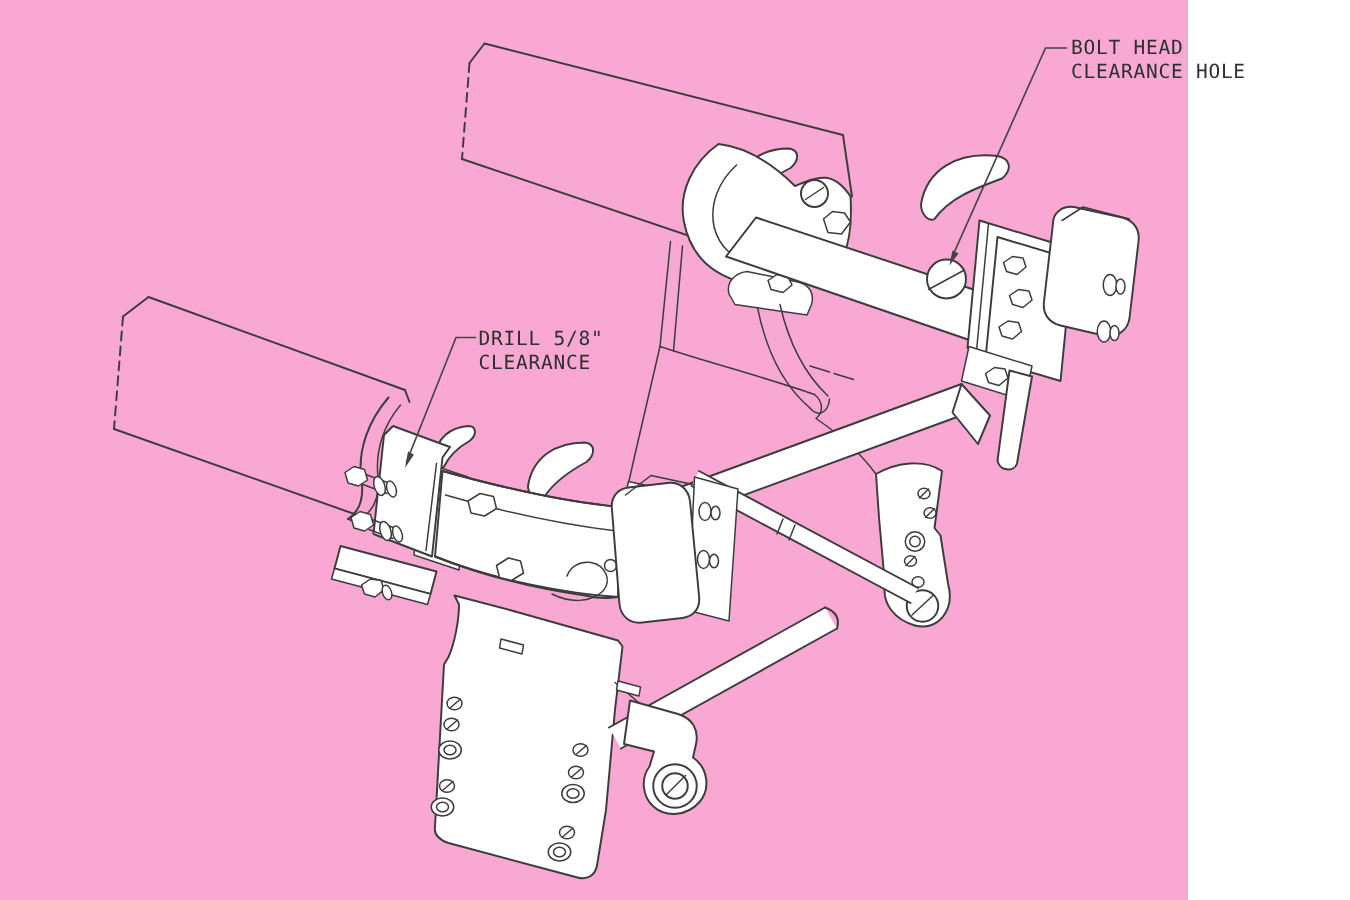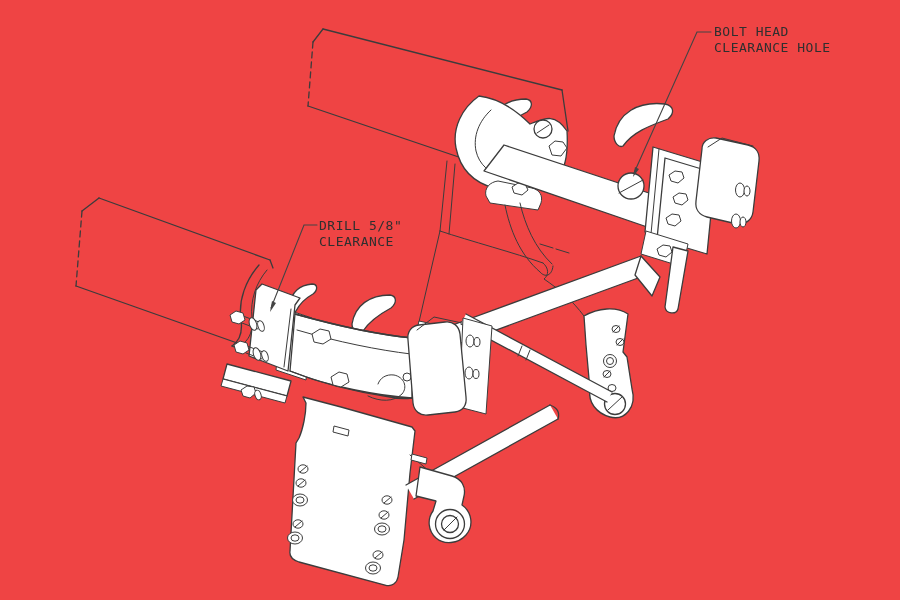--- a/index.html
+++ b/index.html
@@ -1,16 +1,16 @@
 <!DOCTYPE html>
 <html><head>
 <meta charset="utf-8">
 <style>
   html,body{margin:0;padding:0;background:#ffffff;width:900px;height:600px;overflow:hidden;}
-  .canvas{position:relative;width:900px;height:600px;background:#ef4444;font-family:"DejaVu Sans Mono","Liberation Mono",monospace;}
+  .canvas{position:relative;width:792px;height:600px;background:#f9a8d4;font-family:"DejaVu Sans Mono","Liberation Mono",monospace;}
   svg{display:block;}
   .ln{fill:none;stroke:#3c3c3c;stroke-width:1.3;stroke-linecap:round;stroke-linejoin:round;}
   .thin{stroke-width:1;}
   .wf{fill:#ffffff;stroke:#3c3c3c;stroke-width:1.3;stroke-linejoin:round;}
   .wf2{fill:#ffffff;stroke:#3c3c3c;stroke-width:1;stroke-linejoin:round;}
   .mask{fill:#ffffff;stroke:none;}
   .dash{stroke-dasharray:6 4;}
   .leader{fill:none;stroke:#444444;stroke-width:1.1;stroke-linecap:round;}
   .arrow{fill:#444444;stroke:none;}
   .cadtext{font-family:"DejaVu Sans Mono","Liberation Mono",monospace;font-size:13px;letter-spacing:0.5px;fill:#2f2f2f;}

